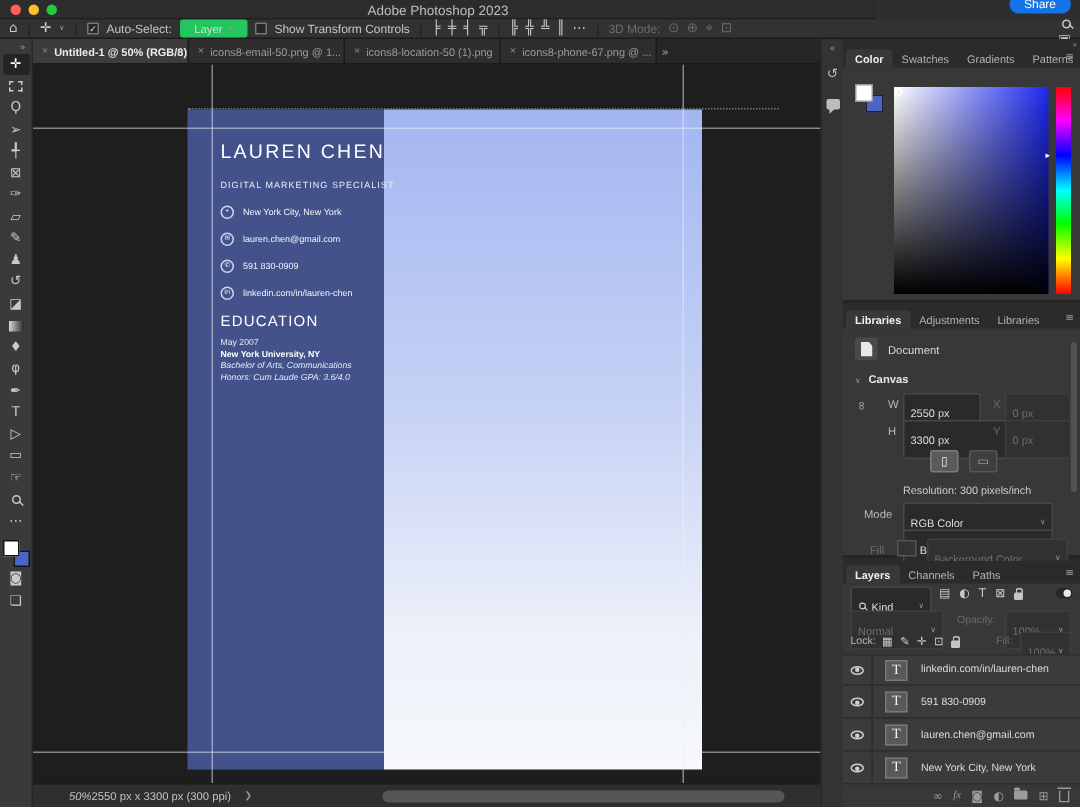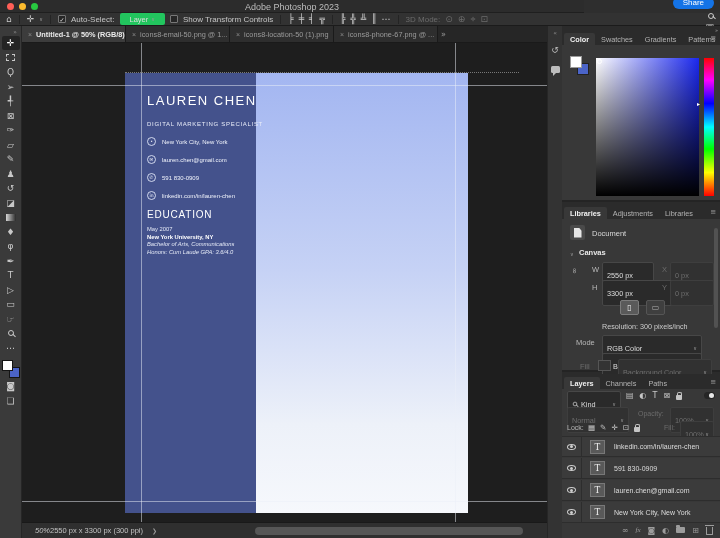--- a/index.html
+++ b/index.html
@@ -97,21 +97,21 @@
   .rz-edu .i { font-style:italic; }
   .guide-h { position:absolute; left:0; width:525px; height:1px;
              background:rgba(235,240,248,.5); z-index:5; }
   .guide-v { position:absolute; top:0; width:1px; height:479px;
              background:rgba(235,240,248,.5); z-index:5; }
 
   
   .statusbar { position:absolute; left:22px; top:522px; width:525px; height:16px;
                background:#2f2f2f; border-top:1px solid #191919;
                display:flex; align-items:center; font-size:7.5px; color:#c2c2c2; }
-  .sb-zoom { margin-left:13px;font-style:italic; }
+  .sb-zoom { margin-left:24px;font-style:italic; }
   .sb-dims { }
   .sb-chev { margin-left:9px; color:#999; font-family:"DejaVu Sans", sans-serif; font-size:6px; }
   .hscroll { position:absolute; left:233px; top:4px; width:268px; height:8px;
              background:#565656; border-radius:4px; }
 
   
   .dockstrip { position:absolute; left:547px; top:26px; width:15px; height:512px;
                background:#333333; border-left:1px solid #262626;
                display:flex; flex-direction:column; align-items:center; }
   .ds-dbl { margin:3px 0 9px; font-size:6px; color:#999; font-family:"DejaVu Sans", sans-serif; }

